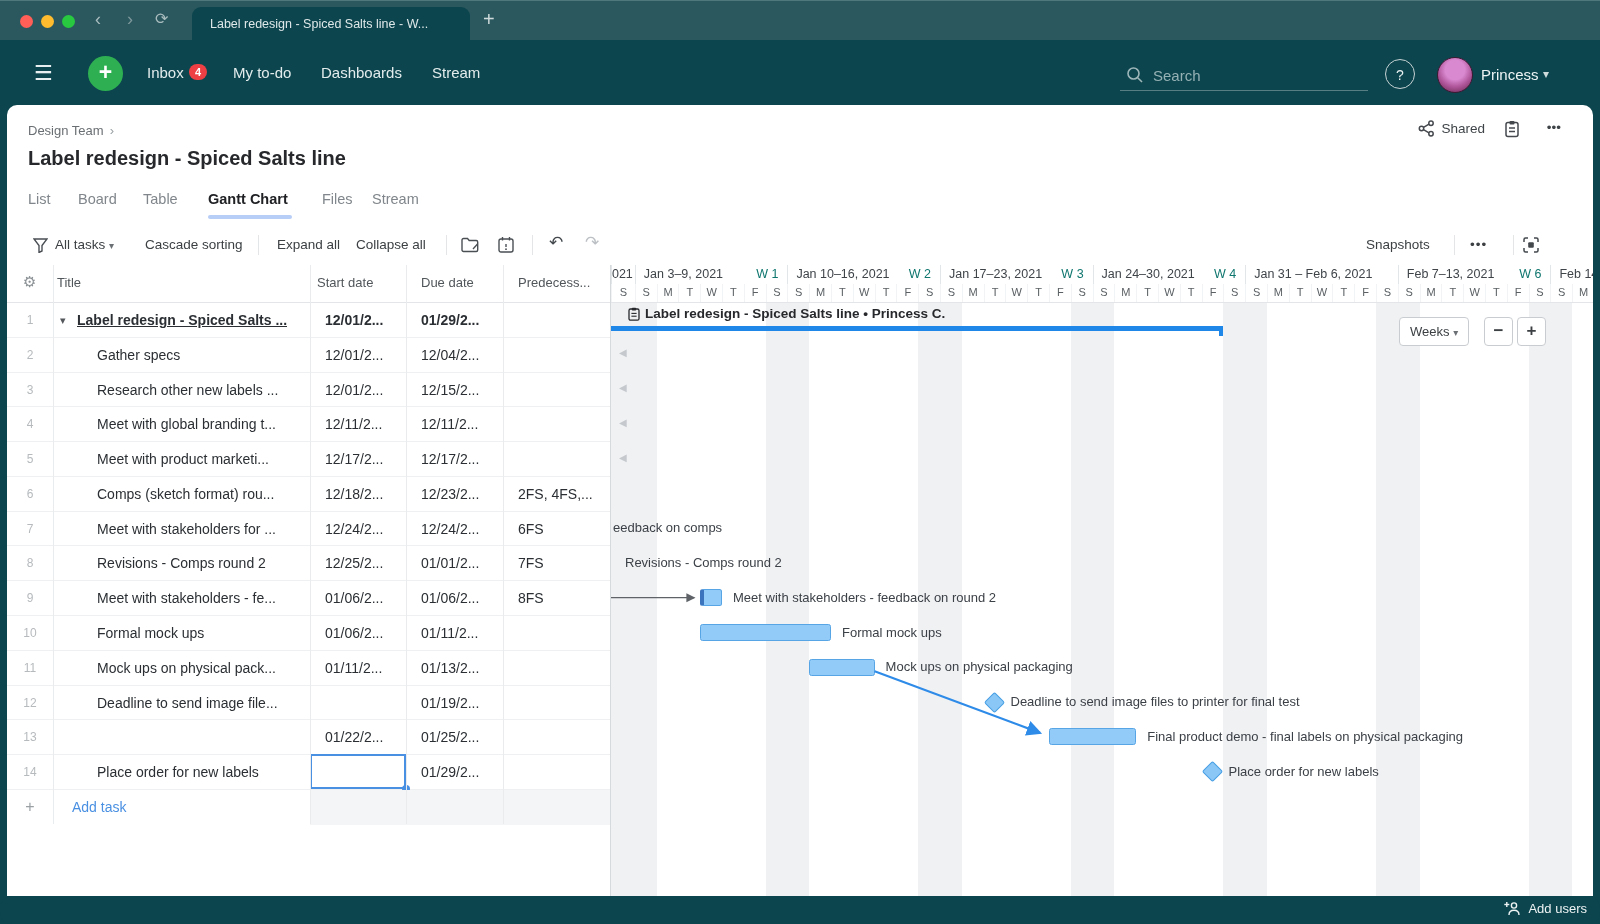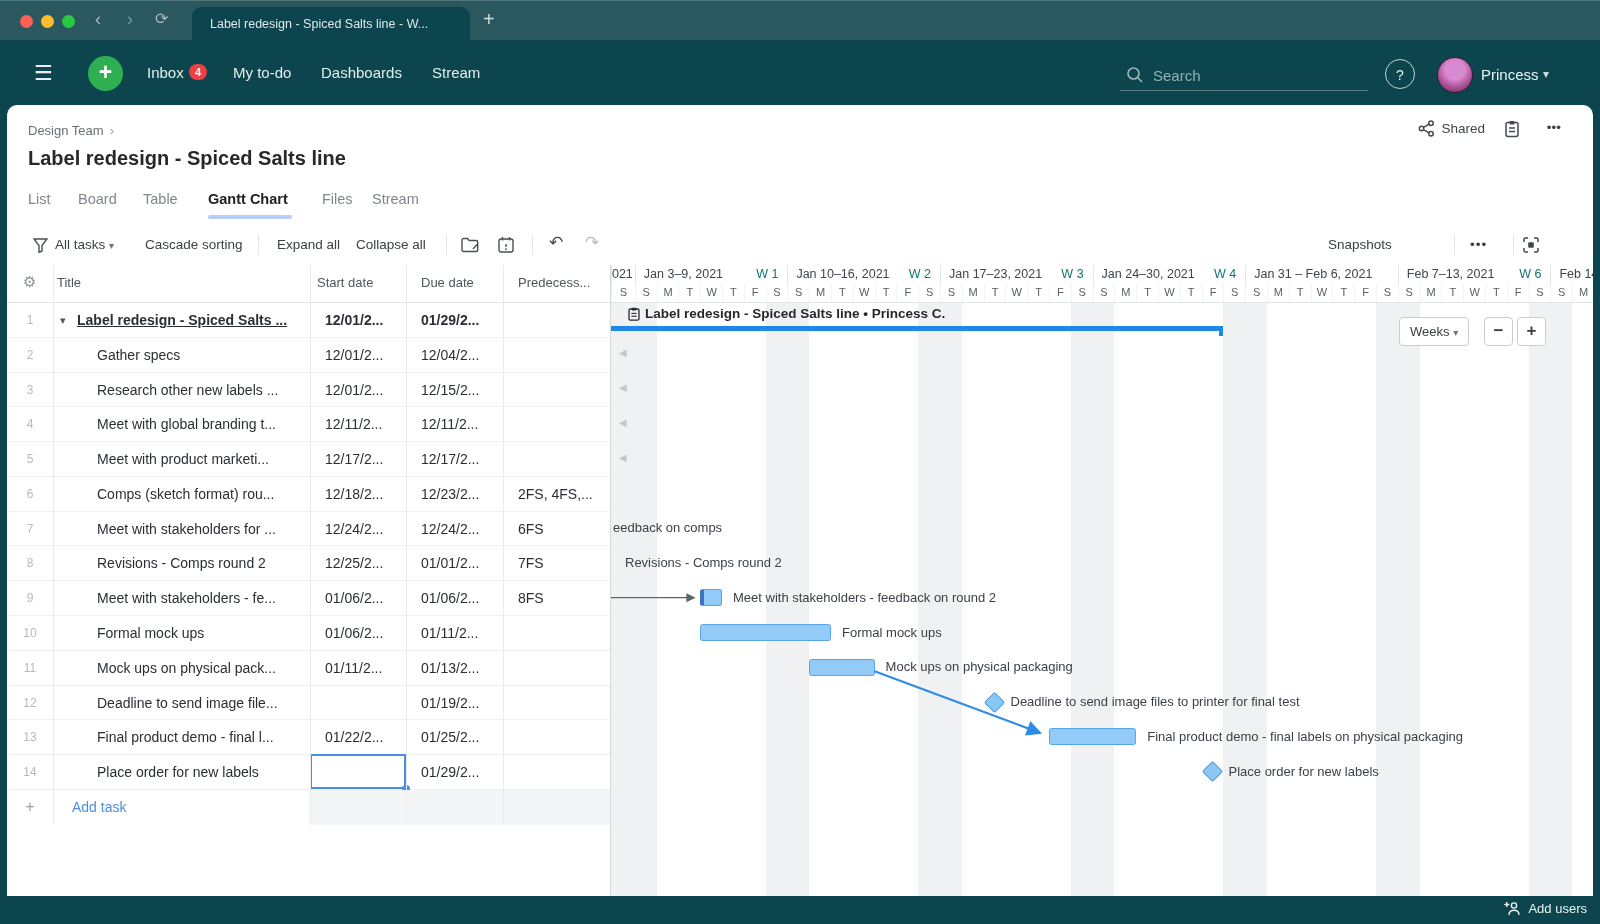--- a/index.html
+++ b/index.html
@@ -175,21 +175,21 @@
       <svg class="ticon" style="left:491px;top:11px;" width="16" height="17" viewBox="0 0 16 17">
           <rect x="1" y="3" width="14" height="13" rx="2" fill="none" stroke="#4a4f54" stroke-width="1.4"></rect>
           <line x1="4.5" y1="1" x2="4.5" y2="4.5" stroke="#4a4f54" stroke-width="1.4"></line>
           <line x1="11.5" y1="1" x2="11.5" y2="4.5" stroke="#4a4f54" stroke-width="1.4"></line>
           <line x1="8" y1="8" x2="8" y2="11" stroke="#4a4f54" stroke-width="1.4"></line>
           <circle cx="8" cy="13.2" r="0.9" fill="#4a4f54"></circle>
         </svg>
       <div class="tdiv" style="left:525px;"></div>
       <div class="titem" style="left:542px;font-size:17px;top:7px;color:#43484d;">↶</div>
       <div class="titem" style="left:578px;font-size:17px;top:7px;color:#bcc0c4;">↷</div>
-      <div class="titem" style="left:1321px;">Snapshots</div>
+      <div class="titem" style="left:1359px;">Snapshots</div>
       <div class="tdiv" style="left:1447px;"></div>
       <div class="titem" style="left:1463px;letter-spacing:1px;">•••</div>
       <div class="tdiv" style="left:1506px;"></div>
       <svg class="ticon" style="left:1516px;top:12px;" width="16" height="16" viewBox="0 0 16 16">
           <path d="M1 5V2.5A1.5 1.5 0 0 1 2.5 1H5M11 1h2.5A1.5 1.5 0 0 1 15 2.5V5M15 11v2.5a1.5 1.5 0 0 1-1.5 1.5H11M5 15H2.5A1.5 1.5 0 0 1 1 13.5V11" fill="none" stroke="#43484d" stroke-width="1.5"></path>
           <rect x="5.2" y="5.2" width="5.6" height="5.6" rx="1" fill="#43484d"></rect>
         </svg>
     </div>
 
     <div class="main">
@@ -283,21 +283,20 @@
             </div>
             <div class="trow">
               <div class="tnum">12</div>
               <div class="ttitle" style="left: 90px;">Deadline to send image file...</div>
               <div class="tcell" style="left: 318px;"></div>
               <div class="tcell" style="left: 414px;">01/19/2...</div>
               <div class="tcell" style="left: 511px;"></div>
             </div>
             <div class="trow">
               <div class="tnum">13</div>
-              <div class="ttitle" style="left: 90px;">Final product demo - final l...</div>
               <div class="tcell" style="left: 318px;">01/22/2...</div>
               <div class="tcell" style="left: 414px;">01/25/2...</div>
               <div class="tcell" style="left: 511px;"></div>
             </div>
             <div class="trow">
               <div class="tnum">14</div>
               <div class="ttitle" style="left: 90px;">Place order for new labels</div>
               <div class="tcell" style="left: 318px;"></div>
               <div class="tcell" style="left: 414px;">01/29/2...</div>
               <div class="tcell" style="left: 511px;"></div>

